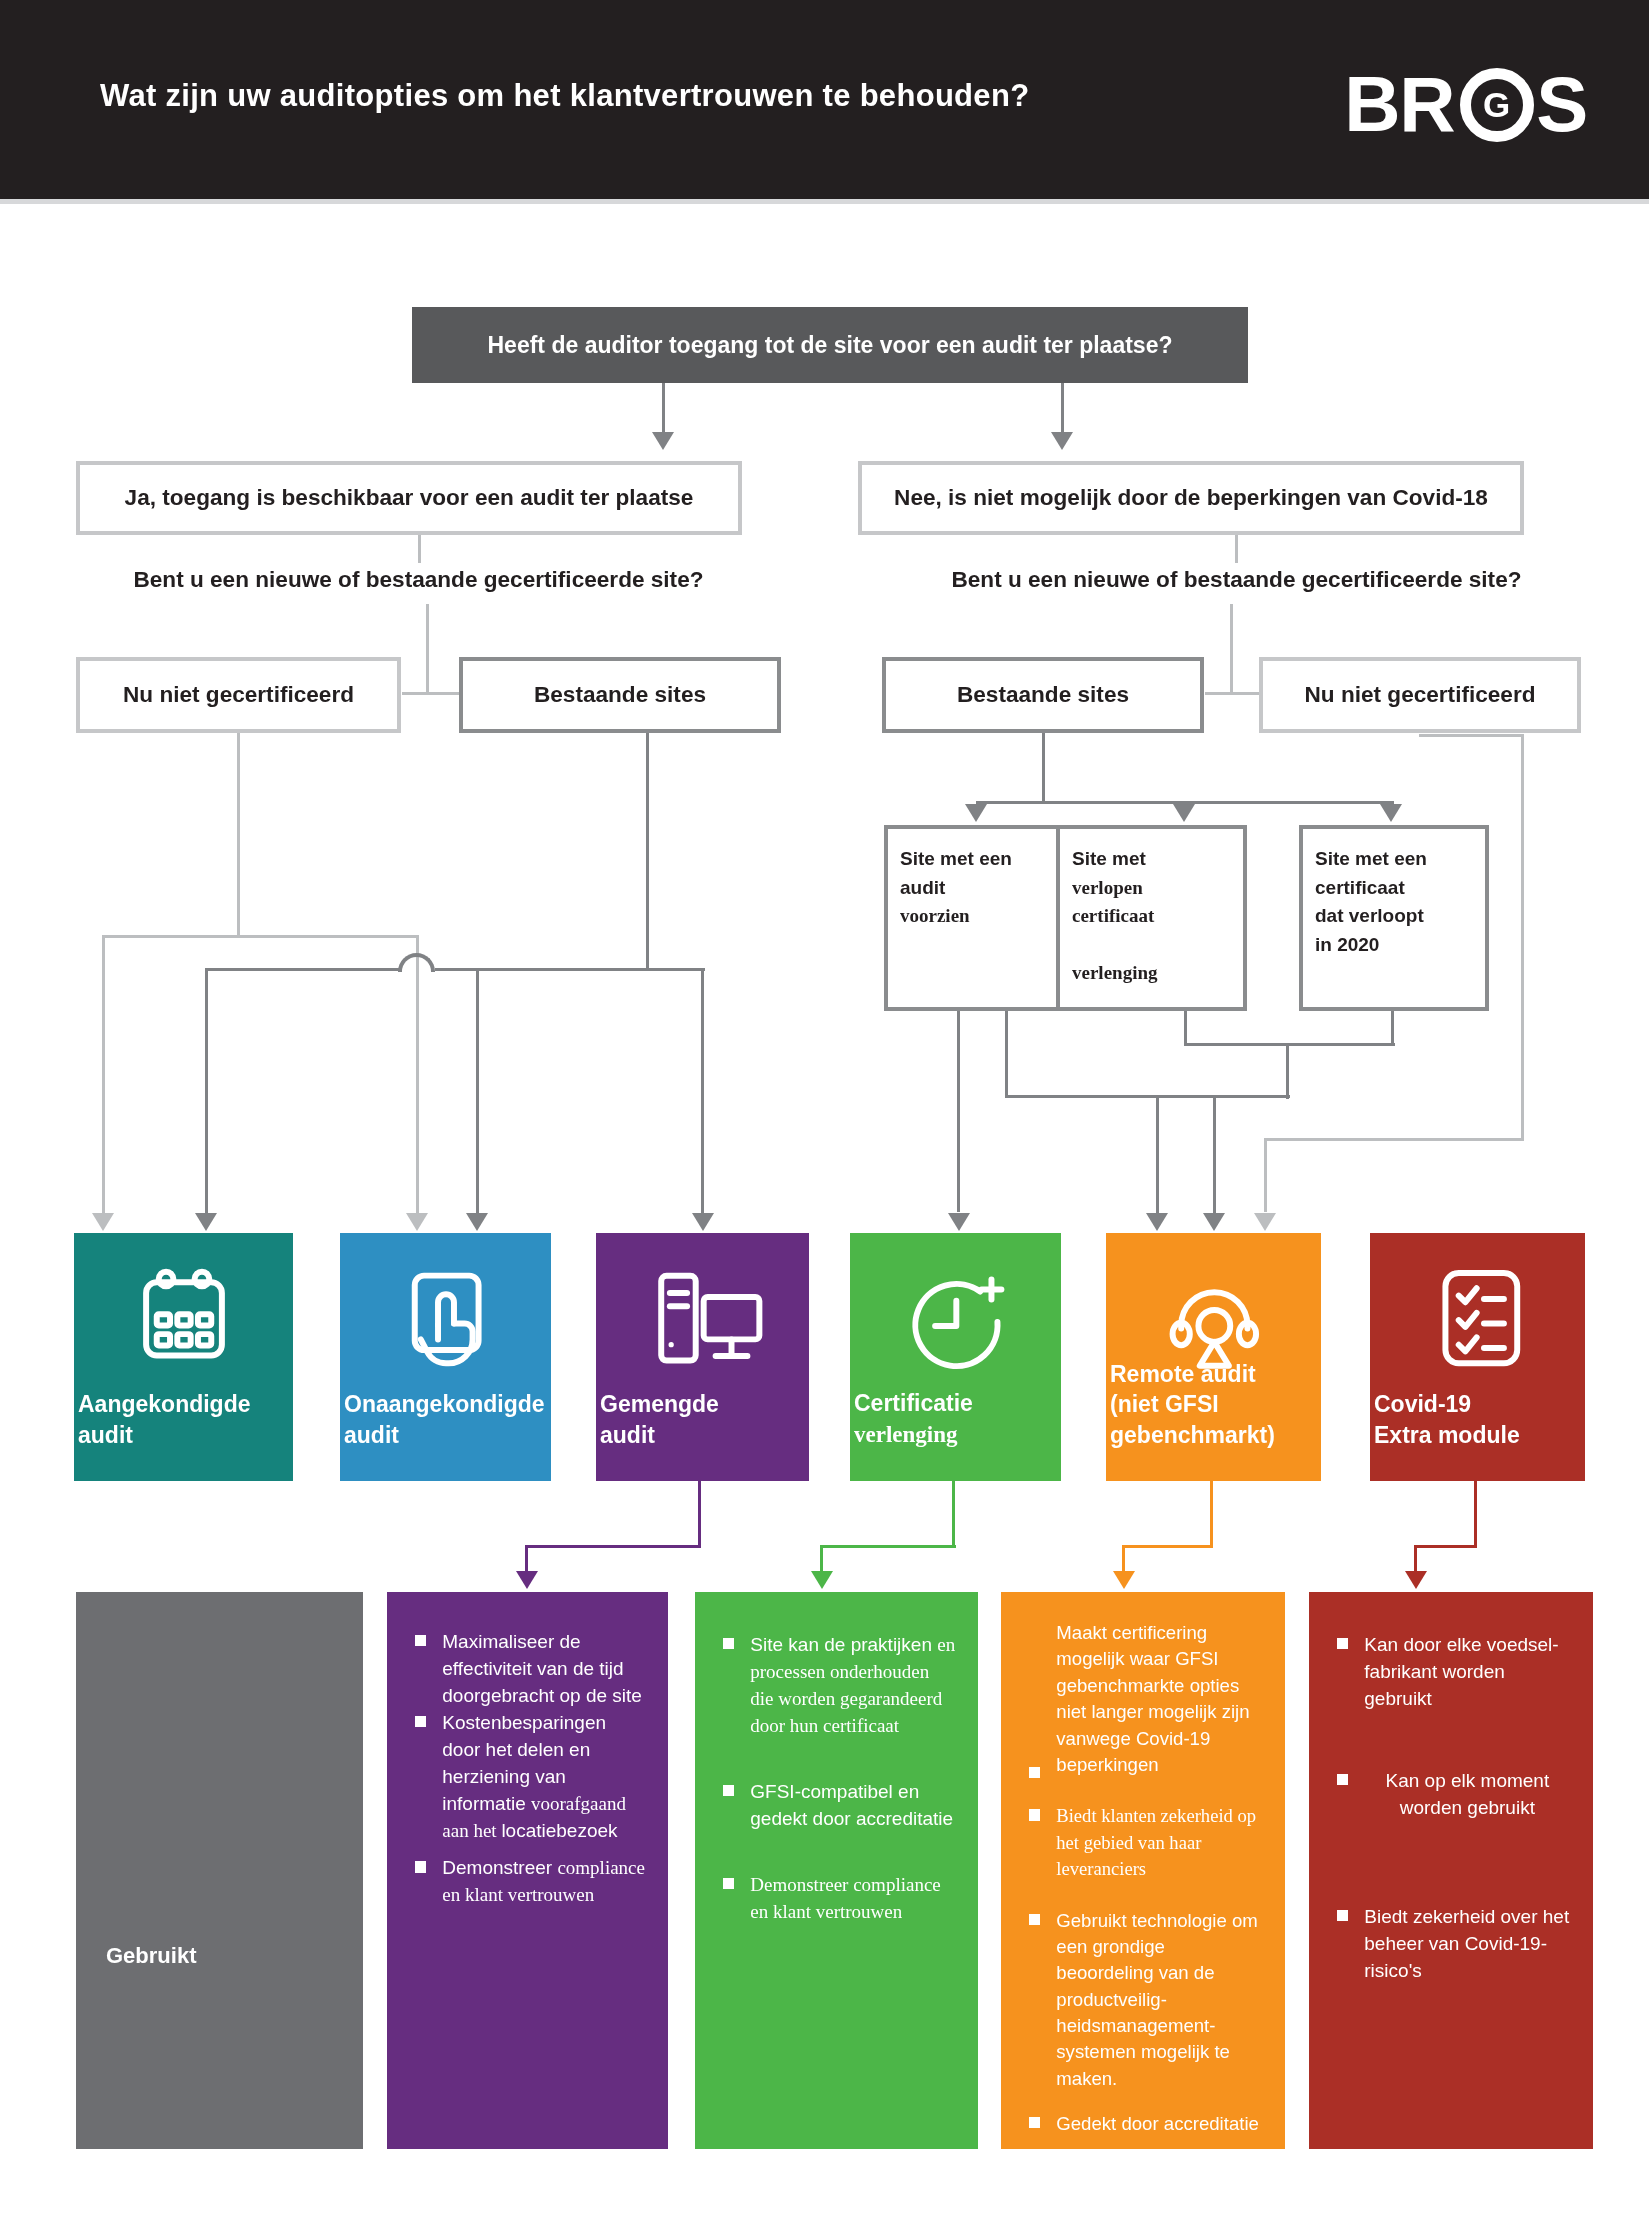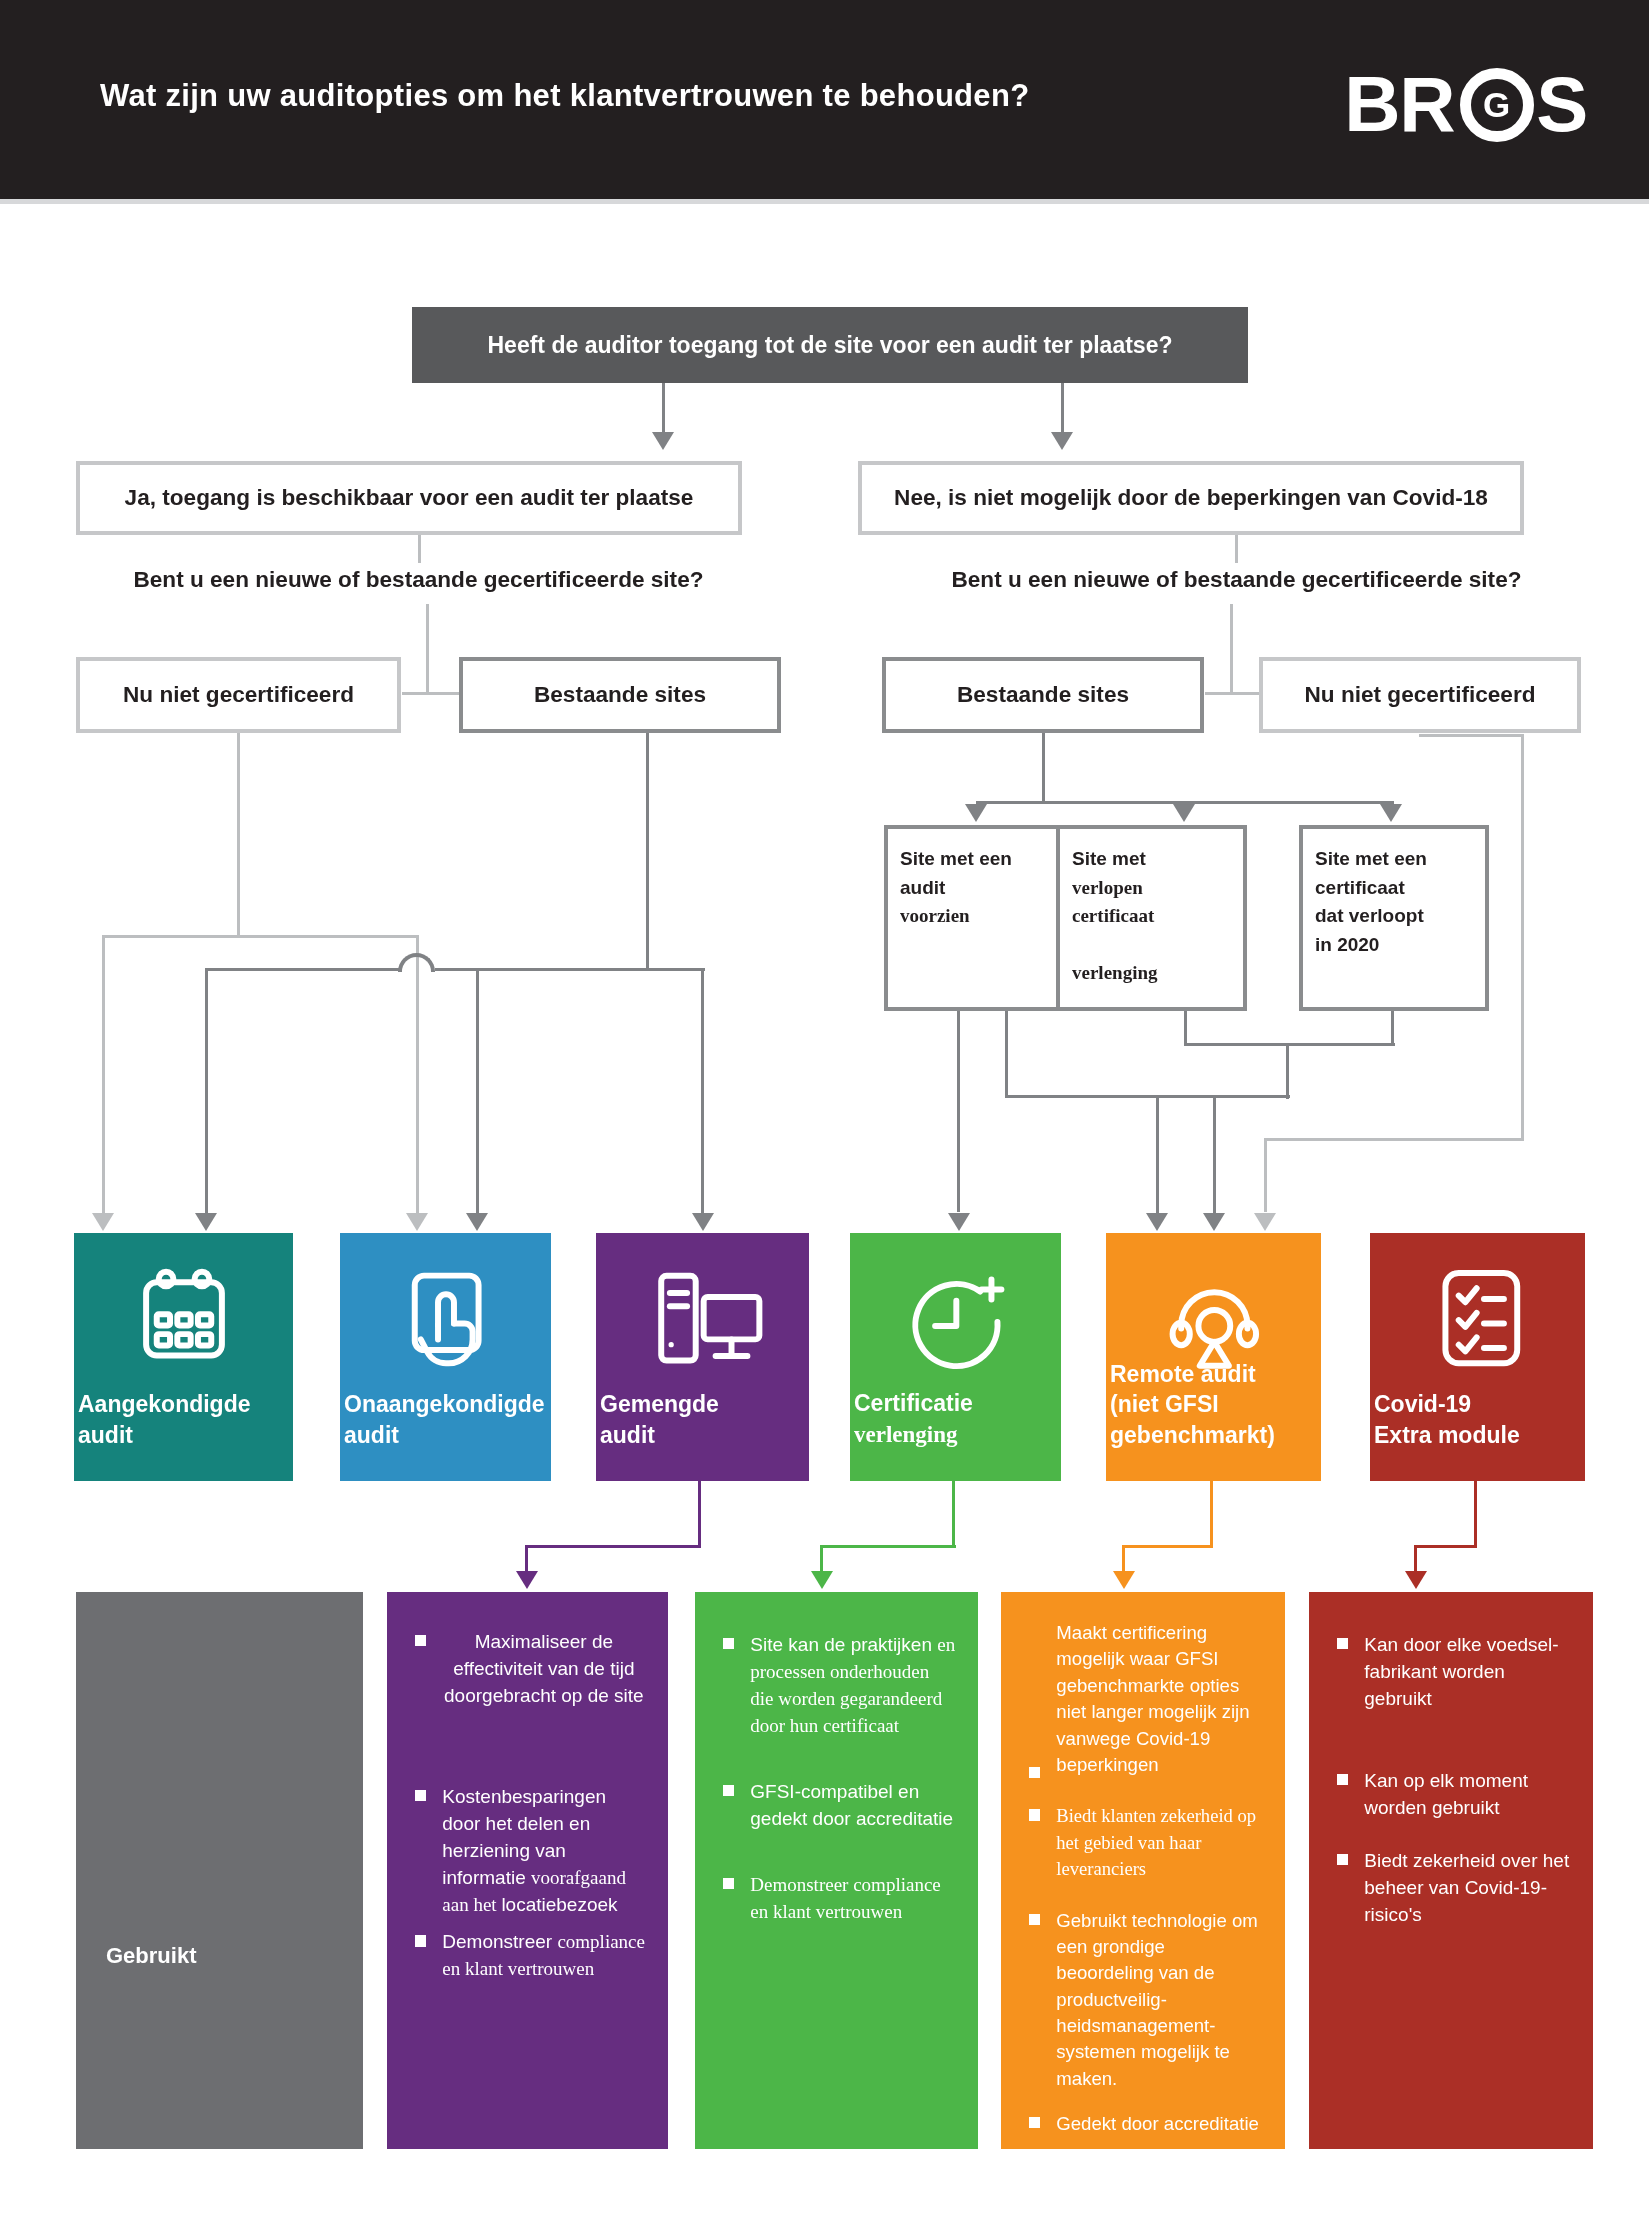--- a/index.html
+++ b/index.html
@@ -231,21 +231,21 @@
 
   <div class="vl" style="left: 1474px; top: 1481px; height: 66px; background: rgb(171, 47, 38);"></div>
   <div class="hl" style="left: 1414px; top: 1545px; width: 63px; background: rgb(171, 47, 38);"></div>
   <div class="vl" style="left: 1414px; top: 1545px; height: 26.6px; background: rgb(171, 47, 38);"></div>
   <div class="arr" style="left: 1405px; top: 1571px; border-top-color: rgb(171, 47, 38);"></div>
 
   <div class="bcol" style="left: 76px; width: 287px; background: rgb(109, 110, 113);"></div>
   <div id="voordelen">Gebruikt</div>
 
   <div class="bcol" style="left: 387px; width: 281px; background: rgb(102, 45, 128);">
-      <div class="bullet" style="margin-bottom: 74px; text-align: center;">
+      <div class="bullet" style="">
         <span class="mk"></span>
         <div class="tx"><span>Maximaliseer de effectiviteit van de tijd doorgebracht op de site</span></div>
       </div>
       <div class="bullet" style="margin-bottom: 10.6px;">
         <span class="mk"></span>
         <div class="tx"><span>Kostenbesparingen door het delen en herziening van informatie </span><span class="serif">voorafgaand aan het </span><span>locatiebezoek</span></div>
       </div>
       <div class="bullet">
         <span class="mk"></span>
         <div class="tx"><span>Demonstreer </span><span class="serif">compliance en klant vertrouwen</span></div>
@@ -281,21 +281,21 @@
       <div class="bullet">
         <span class="mk"></span>
         <div class="tx"><span>Gedekt door accreditatie</span></div>
       </div>
     </div>
   <div class="bcol" style="left: 1309px; width: 284px; padding-top: 40px; background: rgb(171, 47, 38);">
       <div class="bullet" style="margin-bottom: 55px;">
         <span class="mk"></span>
         <div class="tx"><span>Kan door elke voedsel-fabrikant worden gebruikt</span></div>
       </div>
-      <div class="bullet" style="margin-bottom: 26px;">
+      <div class="bullet" style="margin-bottom: 82px; text-align: center;">
         <span class="mk"></span>
         <div class="tx"><span>Kan op elk moment worden gebruikt</span></div>
       </div>
       <div class="bullet">
         <span class="mk"></span>
         <div class="tx"><span>Biedt zekerheid over het beheer van Covid-19-risico's</span></div>
       </div>
     </div>
 
 </div>

